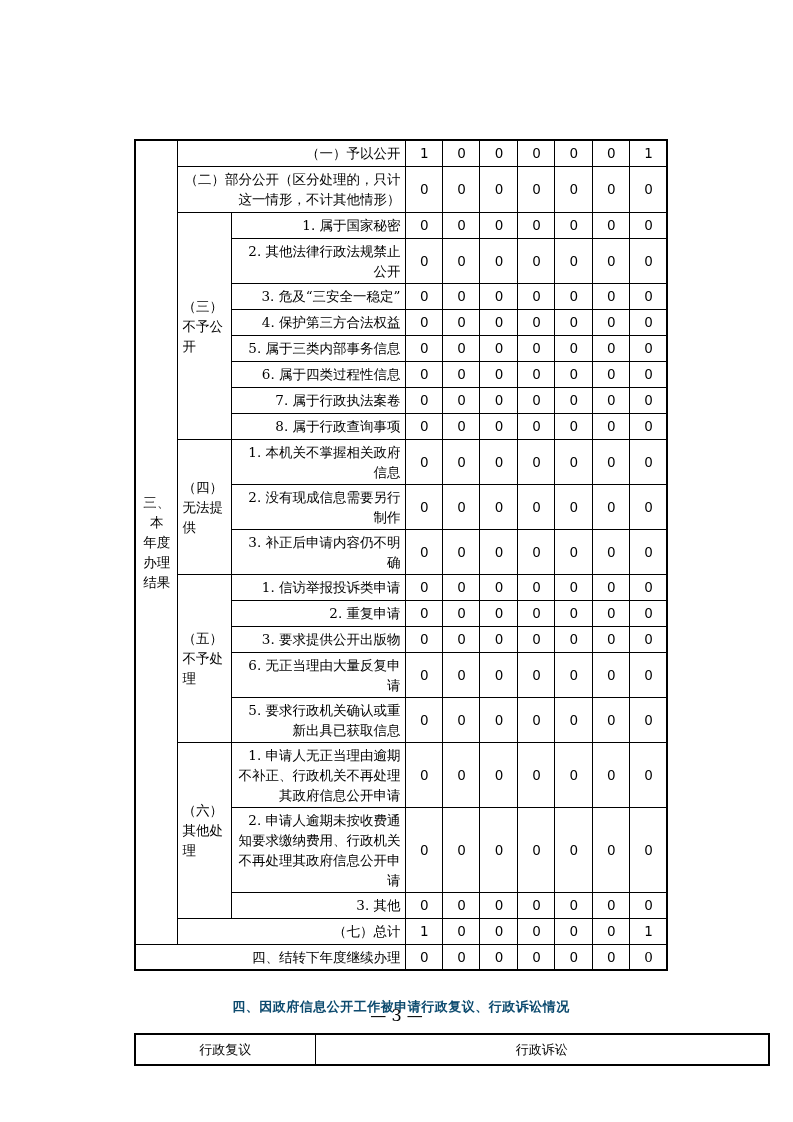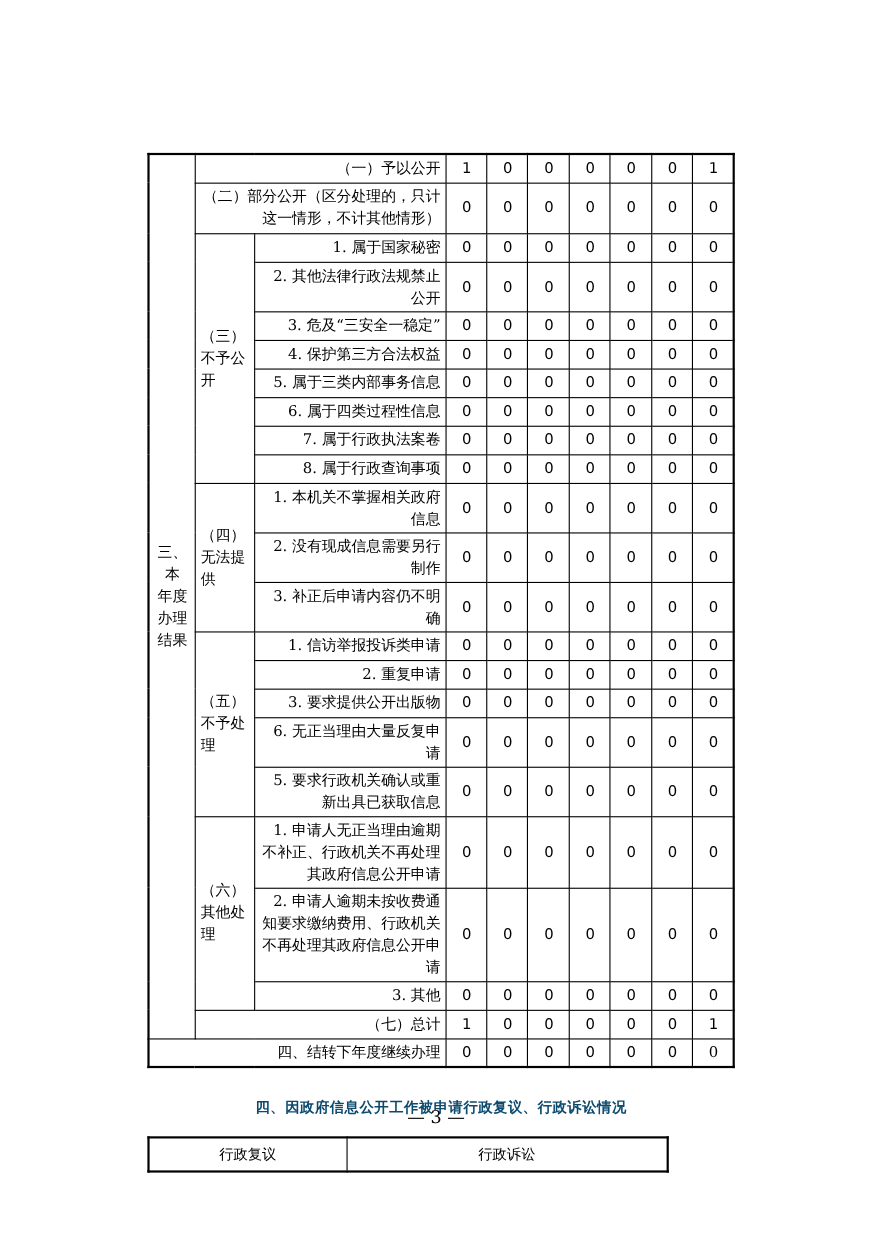--- a/index.html
+++ b/index.html
@@ -48,21 +48,21 @@
   tr.h3 { height:65px; }
 
   .sec4-heading {
     margin:27px 0 17px 0;
     text-align:center;
     font-family:"DejaVu Sans","Liberation Sans",sans-serif;
     font-weight:bold; font-size:13px; letter-spacing:0.5px;
     color:#0c4a6e;
   }
   table.sec4 {
-    border-collapse:collapse; table-layout:fixed; width:474px;
+    border-collapse:collapse; table-layout:fixed; width:636px;
     border:2px solid #000;
   }
   table.sec4 td {
     border:1px solid #000;
     height:31px; text-align:center; vertical-align:middle;
     font-size:13px;
   }
   .page-number {
     position:absolute; left:0; top:1006px; width:793px;
     text-align:center; font-size:16px;

